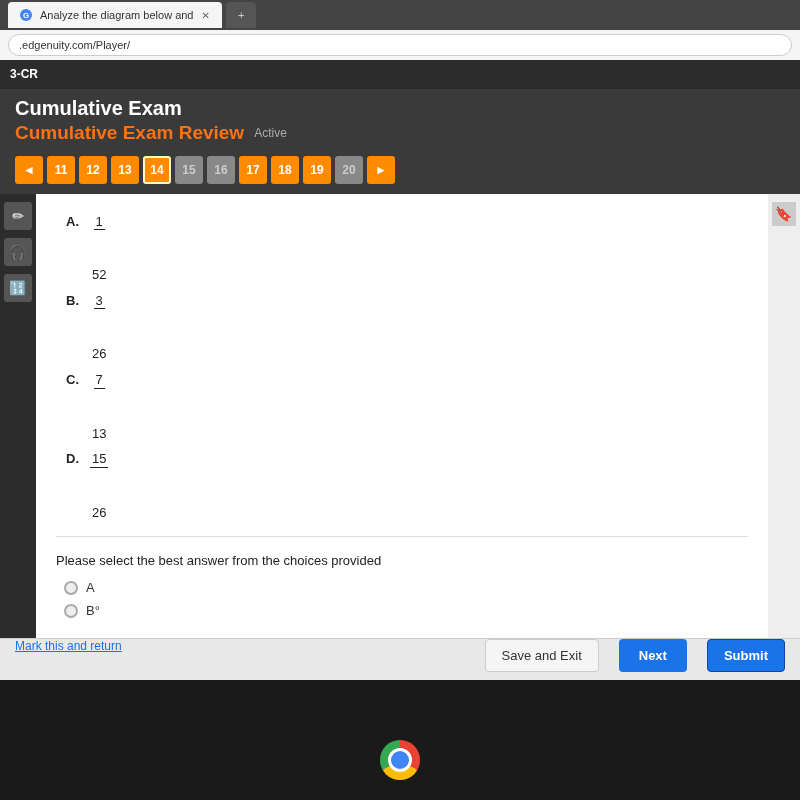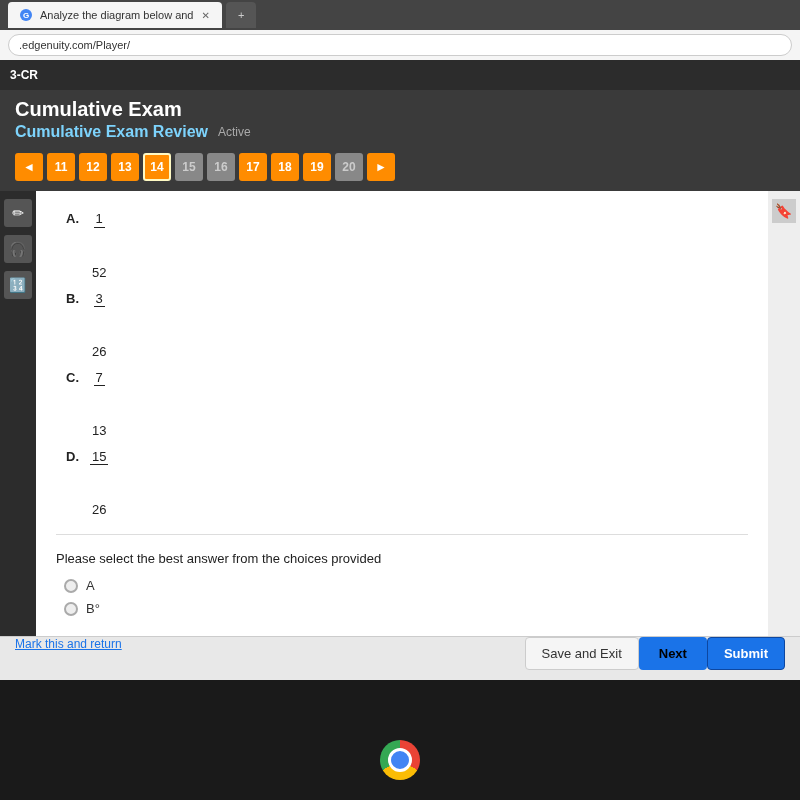--- a/index.html
+++ b/index.html
@@ -115,22 +115,22 @@
     }
 
     .exam-subtitle-row {
       display: flex;
       align-items: center;
       gap: 10px;
       margin-bottom: 8px;
     }
 
     .exam-subtitle {
-      color: #7dd3fc;
-      font-size: 16px;
+      color: #f97316;
+      font-size: 19px;
       font-weight: bold;
     }
 
     .active-badge {
       color: #aaa;
       font-size: 12px;
     }
 
     
     .pagination-bar {
@@ -325,40 +325,40 @@
 
     .mark-link {
       color: #1a73e8;
       font-size: 12px;
       text-decoration: underline;
       cursor: pointer;
     }
 
     .action-buttons {
       display: flex;
-      gap: 0;
+      gap: 20px;
     }
 
     .btn-save {
       background: #f5f5f5;
       border: 1px solid #ccc;
       border-radius: 4px;
       padding: 8px 16px;
       font-size: 13px;
       color: #333;
       cursor: pointer;
     }
 
     .btn-next {
       background: #1a73e8;
       border: none;
       border-radius: 4px;
       padding: 8px 20px;
       font-size: 13px;
-      color: #000000;
+      color: #ffffff;
       cursor: pointer;
       font-weight: bold;
     }
 
     .btn-submit {
       background: #1a73e8;
       border: 1px solid #0d47a1;
       border-radius: 4px;
       padding: 8px 16px;
       font-size: 13px;

